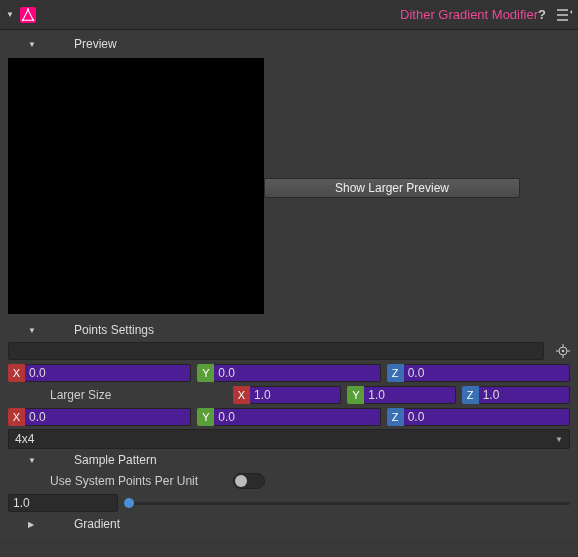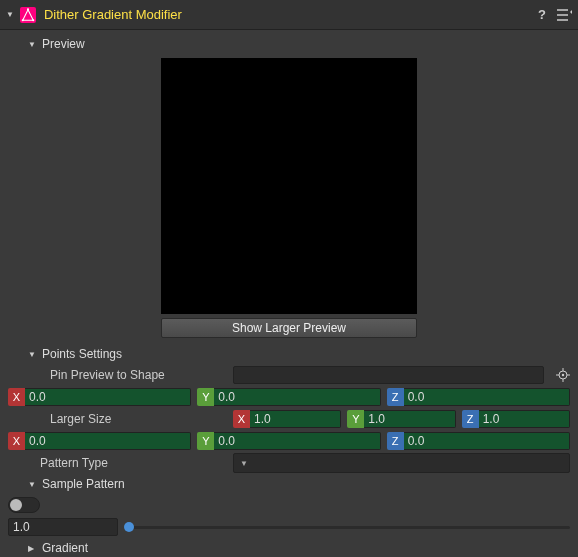--- a/index.html
+++ b/index.html
@@ -4,50 +4,50 @@
 <style>
 * { margin: 0; padding: 0; box-sizing: border-box; font-family: -apple-system, "Segoe UI", Arial, sans-serif; }
 body { background: #383838; color: #ccc; font-size: 12px; width: 578px; height: 557px; overflow: hidden; }
 
 .panel { background: #383838; width: 100%; height: 100%; }
 
 .header { background: #333; height: 30px; display: flex; align-items: center; padding: 0 6px; border-bottom: 1px solid #222; }
 .header .tri { margin-right: 6px; color: #ccc; font-size: 8px; }
 .header .logo { width: 16px; height: 16px; background: #ff007f; border-radius: 2px; margin-right: 8px; display:flex; align-items:center; justify-content:center; }
 .header .logo svg { width: 14px; height: 14px; }
-.header .title { flex: 1; font-size: 13px; color: #fde047; }
+.header .title { flex: 1; font-size: 13px; color: #ec4899; text-align: right; }
 .header .qmark { color: #ccc; margin-right: 10px; font-weight: bold; font-size: 13px; cursor: pointer; }
 .header .menu-icon { width: 16px; height: 12px; cursor: pointer; }
 
 .body { padding: 4px 8px; background: #3a3a3a; }
 
 .section-row { display: flex; align-items: center; height: 20px; padding-left: 8px; }
 .section-row .tri { width: 10px; flex-shrink: 0; font-size: 8px; color: #ccc; }
 .section-row .lbl { margin-left: 4px; color: #ddd; }
 
-.indent1 { padding-left: 20px; }
+.indent1 { padding-left: 20px; gap: 32px; }
 .indent2 { padding-left: 42px; }
 
-.preview-wrap { display: flex; flex-direction: column; align-items: center; margin: 4px 0 6px 0; }
+.preview-wrap { display: flex; flex-direction: row; align-items: center; margin: 4px 0 6px 0; }
 .preview-box { width: 256px; height: 256px; background: #000; }
 .btn-larger { width: 256px; height: 20px; margin-top: 4px; background: linear-gradient(#5b5b5b,#4a4a4a); border: 1px solid #2a2a2a; color: #eee; font-size: 12px; border-radius: 2px; text-align: center; line-height: 18px; cursor: pointer; }
 
 .prop-row { display: flex; align-items: center; height: 22px; }
 .prop-row .label-col { width: 225px; flex-shrink: 0; display: flex; align-items: center; }
 .prop-row .value-col { flex: 1; display: flex; align-items: center; gap: 6px; }
 
 .text-input-wide { flex: 1; height: 18px; background: #2b2b2b; border: 1px solid #222; border-radius: 2px; }
 .pin-target { width: 14px; height: 14px; margin-left: 6px; cursor: pointer; flex-shrink:0; }
 
 .vec-field { flex: 1; display: flex; height: 18px; }
 .vec-field .axis { width: 17px; display:flex; align-items:center; justify-content:center; font-size: 11px; color: #fff; border-radius: 2px 0 0 2px; }
 .vec-field .axis.x { background: #b33535; }
 .vec-field .axis.y { background: #5a9e3a; }
 .vec-field .axis.z { background: #3a6fb3; }
-.vec-field .val { flex: 1; background: #14532d; border: 1px solid #222; border-left: none; padding: 0 4px; line-height: 16px; color: #ddd; border-radius: 0 2px 2px 0; }
+.vec-field .val { flex: 1; background: #4c1d95; border: 1px solid #222; border-left: none; padding: 0 4px; line-height: 16px; color: #ddd; border-radius: 0 2px 2px 0; }
 
 .dropdown { flex: 1; height: 20px; background: #2b2b2b; border: 1px solid #222; border-radius: 2px; display: flex; align-items: center; padding: 0 6px; position: relative; cursor: pointer; }
 .dropdown .dd-val { flex: 1; color: #ddd; }
 .dropdown .dd-arrow { font-size: 8px; color: #aaa; }
 
 .toggle { width: 32px; height: 16px; background: #2b2b2b; border-radius: 8px; position: relative; border: 1px solid #222; cursor: pointer; }
 .toggle .knob { width: 12px; height: 12px; background: #bbb; border-radius: 50%; position: absolute; top: 1px; left: 1px; }
 
 .num-input { width: 110px; height: 18px; background: #2b2b2b; border: 1px solid #222; border-radius: 2px; padding: 0 4px; line-height: 16px; color: #ddd; }
 .slider { flex: 1; height: 18px; display: flex; align-items: center; position: relative; }
@@ -93,23 +93,20 @@
       <div class="preview-box"></div>
       <div class="btn-larger">Show Larger Preview</div>
     </div>
 
     <div class="section-row indent1">
       <span class="tri tri-down"></span>
       <span class="lbl">Points Settings</span>
     </div>
 
     <div class="prop-row">
-      <div class="label-col indent2">
-          <span>Pin Preview to Shape</span>
-        </div>
       <div class="value-col">
         <div class="text-input-wide"></div>
         <span class="pin-target">
           <svg viewBox="0 0 14 14">
               <circle cx="7" cy="7" r="4" fill="none" stroke="#ccc" stroke-width="1"></circle>
               <circle cx="7" cy="7" r="1.2" fill="#ccc"></circle>
               <line x1="7" y1="0" x2="7" y2="3" stroke="#ccc"></line>
               <line x1="7" y1="11" x2="7" y2="14" stroke="#ccc"></line>
               <line x1="0" y1="7" x2="3" y2="7" stroke="#ccc"></line>
               <line x1="11" y1="7" x2="14" y2="7" stroke="#ccc"></line>
@@ -166,36 +163,37 @@
             <span class="val">0.0</span>
           </div>
         <div class="vec-field">
             <span class="axis z">Z</span>
             <span class="val">0.0</span>
           </div>
       </div>
     </div>
 
     <div class="prop-row">
-      <div class="label-col" style="padding-left:32px;">
-          <span>Pattern Type</span>
-        </div>
       <div class="value-col">
         <div class="dropdown">
+          <span class="dd-val">4x4</span>
           <span class="dd-arrow">▼</span>
         </div>
       </div>
     </div>
 
     <div class="section-row indent1">
       <span class="tri tri-down"></span>
       <span class="lbl">Sample Pattern</span>
     </div>
 
     <div class="prop-row">
+      <div class="label-col indent2">
+          <span>Use System Points Per Unit</span>
+        </div>
       <div class="value-col">
         <div class="toggle">
             <div class="knob"></div>
           </div>
       </div>
     </div>
 
     <div class="prop-row">
       <div class="value-col">
         <div class="num-input">1.0</div>

